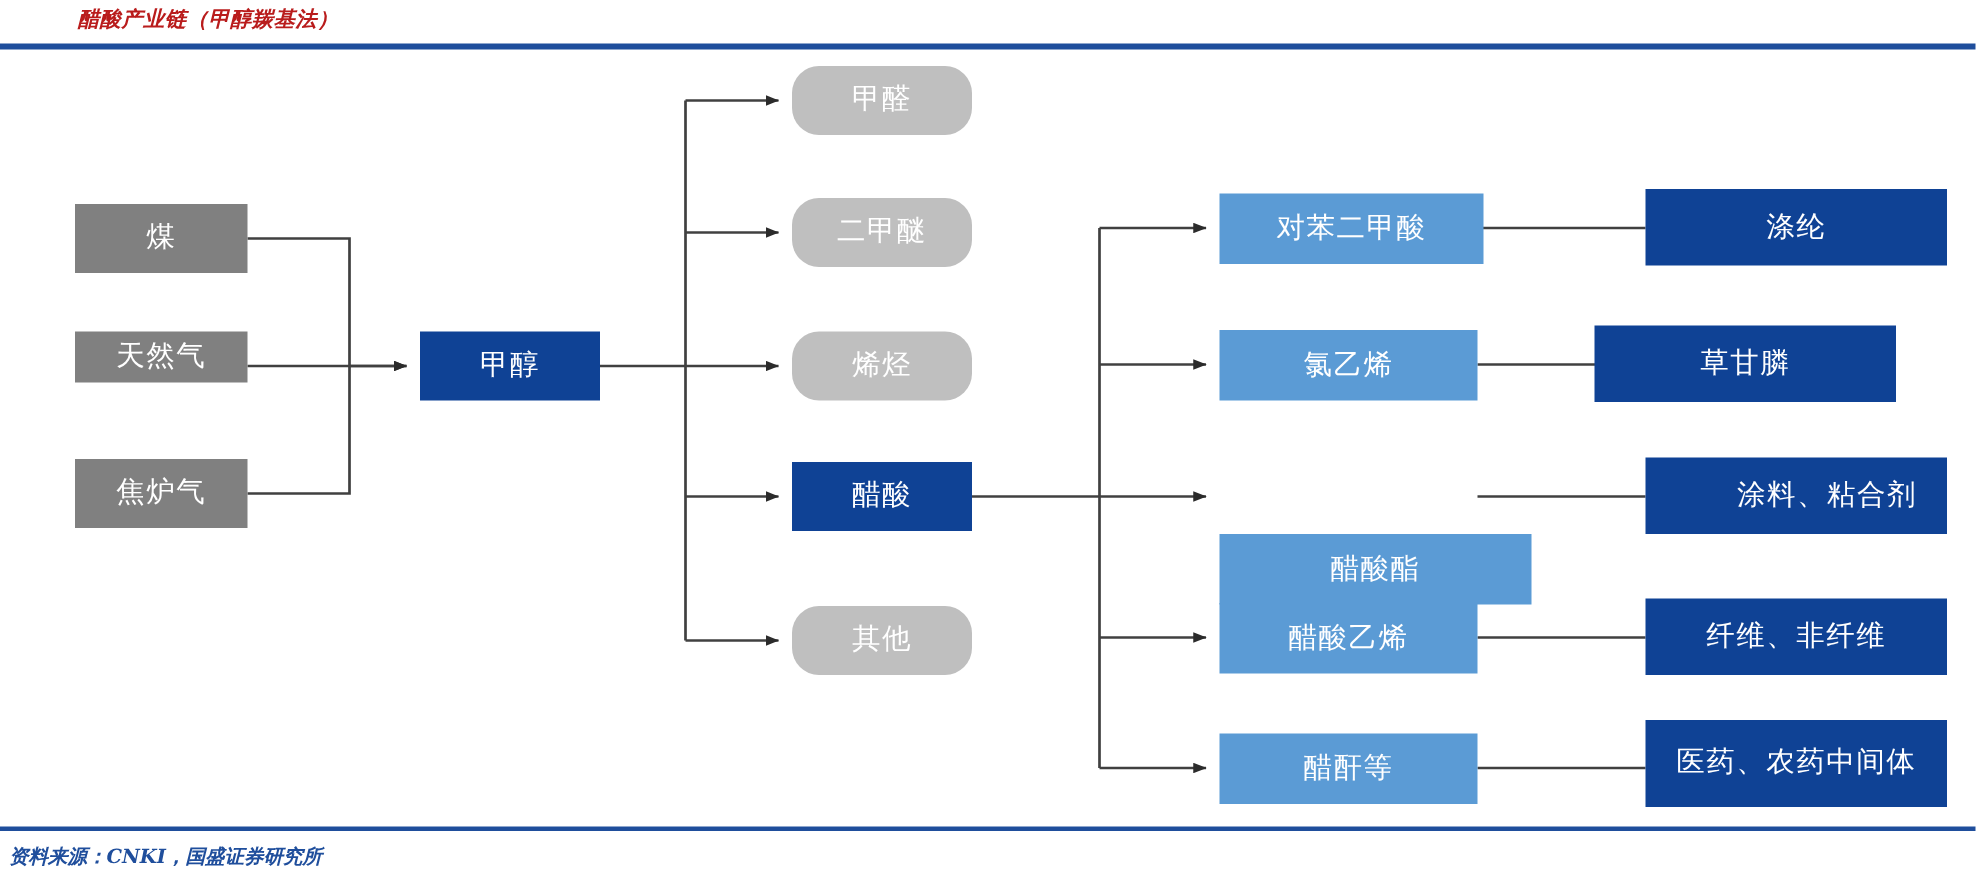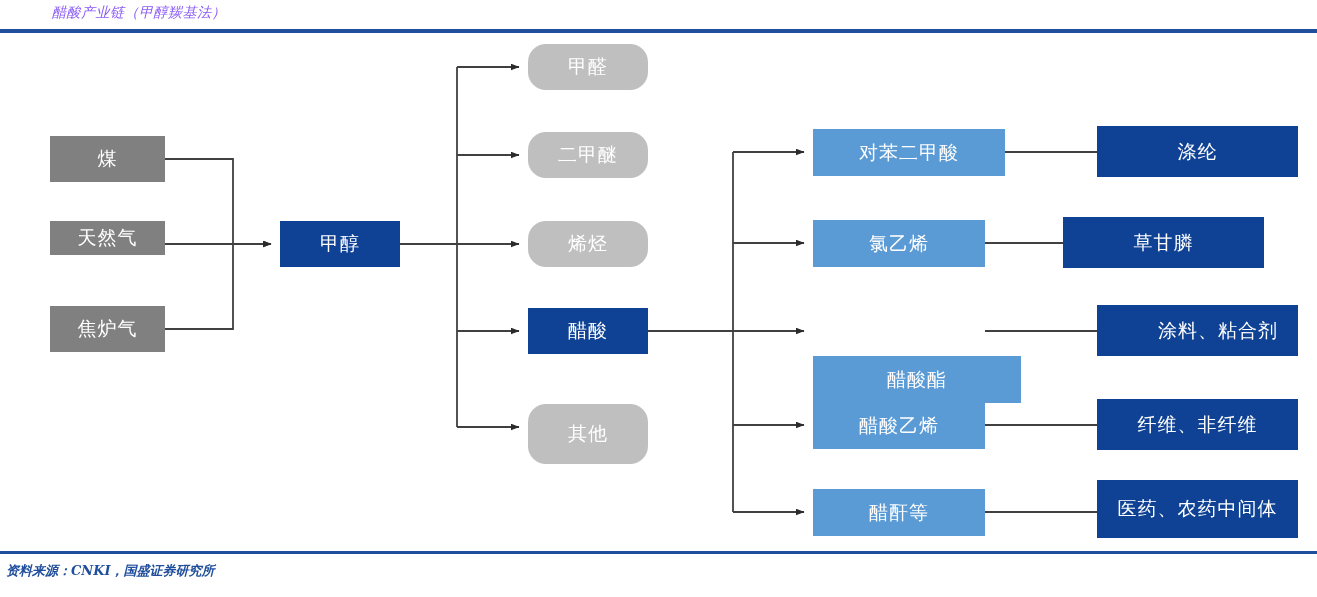--- a/index.html
+++ b/index.html
@@ -16,23 +16,23 @@
     overflow: hidden;
   }
 
   
   #chart-title {
     position: absolute;
     left: 52px;
     top: 4px;
     font-family: "DejaVu Serif", "Liberation Serif", serif;
     font-style: italic;
-    font-weight: 400;
+    font-weight: 700;
     font-size: 14px;
-    color: #8b5cf6;
+    color: #b91c1c;
     letter-spacing: 0.5px;
     white-space: nowrap;
   }
   #header-rule {
     position: absolute;
     left: 0;
     top: 29px;
     width: 1317px;
     height: 4px;
     background: #1f4e9c;
@@ -160,23 +160,23 @@
     <div class="node blue-dark" style="left:280px; top:188px; width:120px; height:46px;">甲醇</div>
 
     <div class="node gray-light" style="left:528px; top:11px;  width:120px; height:46px;">甲醛</div>
 
     <div class="node gray-light" style="left:528px; top:99px;  width:120px; height:46px;">二甲醚</div>
 
     <div class="node gray-light" style="left:528px; top:188px; width:120px; height:46px;">烯烃</div>
 
     <div class="node blue-dark" style="left:528px; top:275px; width:120px; height:46px;">醋酸</div>
 
-    <div class="node gray-light" style="left:528px; top:371px; width:120px; height:60px;">其他</div>
-
-    <div class="node blue-mid" style="left:813px; top:96px;  width:192px; height:47px;">对苯二甲酸</div>
+    <div class="node gray-light" style="left:528px; top:371px; width:120px; height:46px;">其他</div>
+
+    <div class="node blue-mid" style="left:813px; top:96px;  width:176px; height:47px;">对苯二甲酸</div>
 
     <div class="node blue-mid" style="left:813px; top:187px; width:172px; height:47px;">氯乙烯</div>
 
     <div class="node blue-mid" style="left:813px; top:275px; width:208px; height:47px;margin-top:48px;">醋酸酯</div>
 
     <div class="node blue-mid" style="left:813px; top:369px; width:172px; height:47px;">醋酸乙烯</div>
 
     <div class="node blue-mid" style="left:813px; top:456px; width:172px; height:47px;">醋酐等</div>
 
     <div class="node blue-dark" style="left:1097px; top:93px;  width:201px; height:51px;">涤纶</div>

